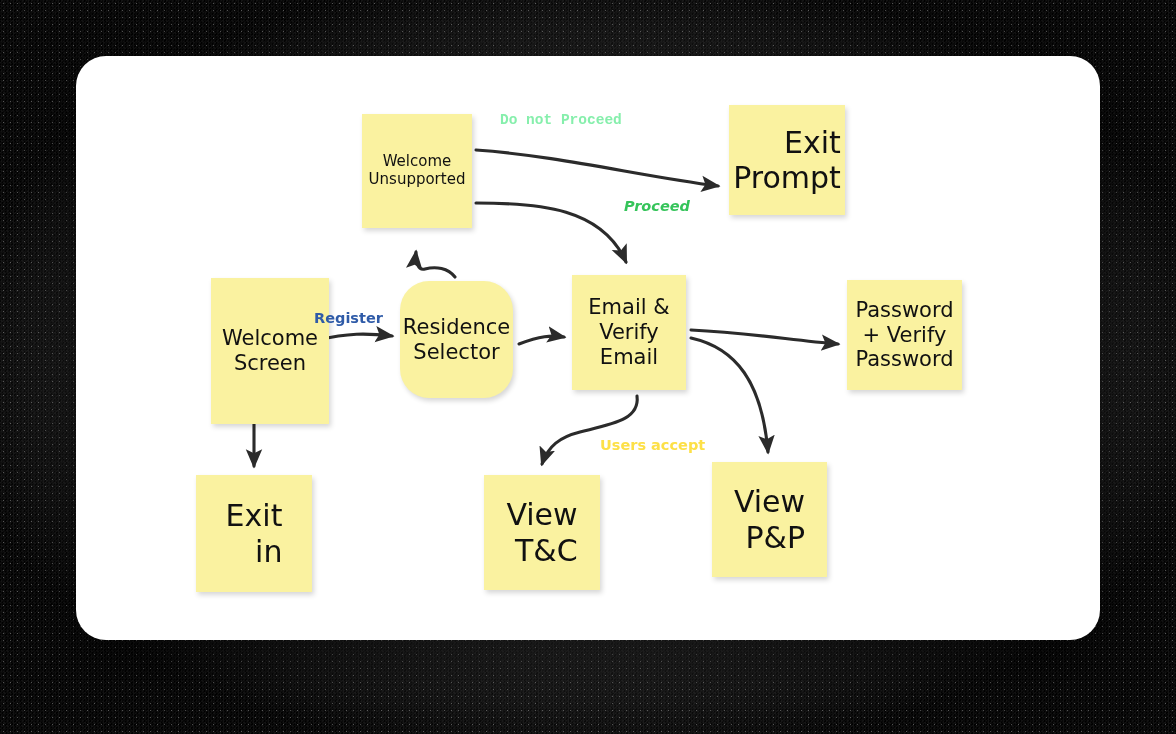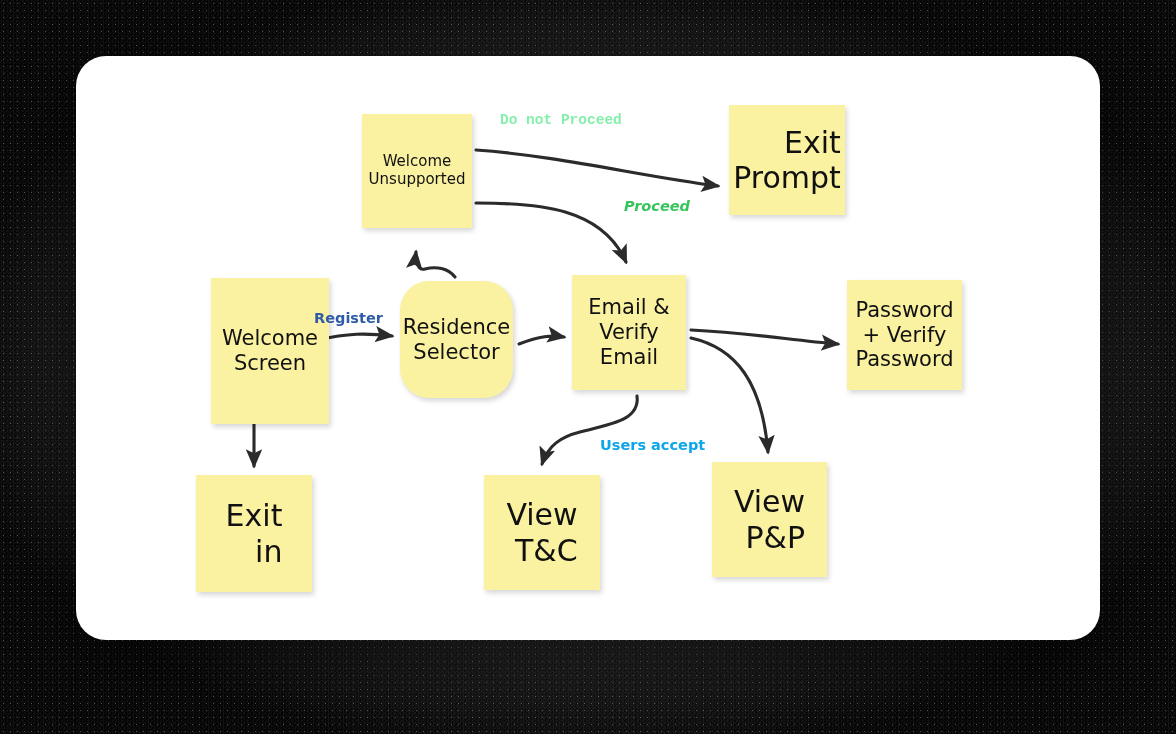--- a/index.html
+++ b/index.html
@@ -167,14 +167,14 @@
     <span>View
 P&amp;P</span>
   </div>
 
   <div class="edge-label" style="left:314px; top:310px; color:#2f5ba8;">Register</div>
 
   <div class="edge-label" style="left:500px; top:112px; color:#86efac;font-family:Liberation Mono, monospace;">Do not Proceed</div>
 
   <div class="edge-label" style="left:624px; top:198px; color:#35c45a;font-style:italic;">Proceed</div>
 
-  <div class="edge-label" style="left:600px; top:437px; color:#0ea5e9;">Users accept</div>
+  <div class="edge-label" style="left:600px; top:437px; color:#fde047;">Users accept</div>
 </div>
 
 </body></html>

